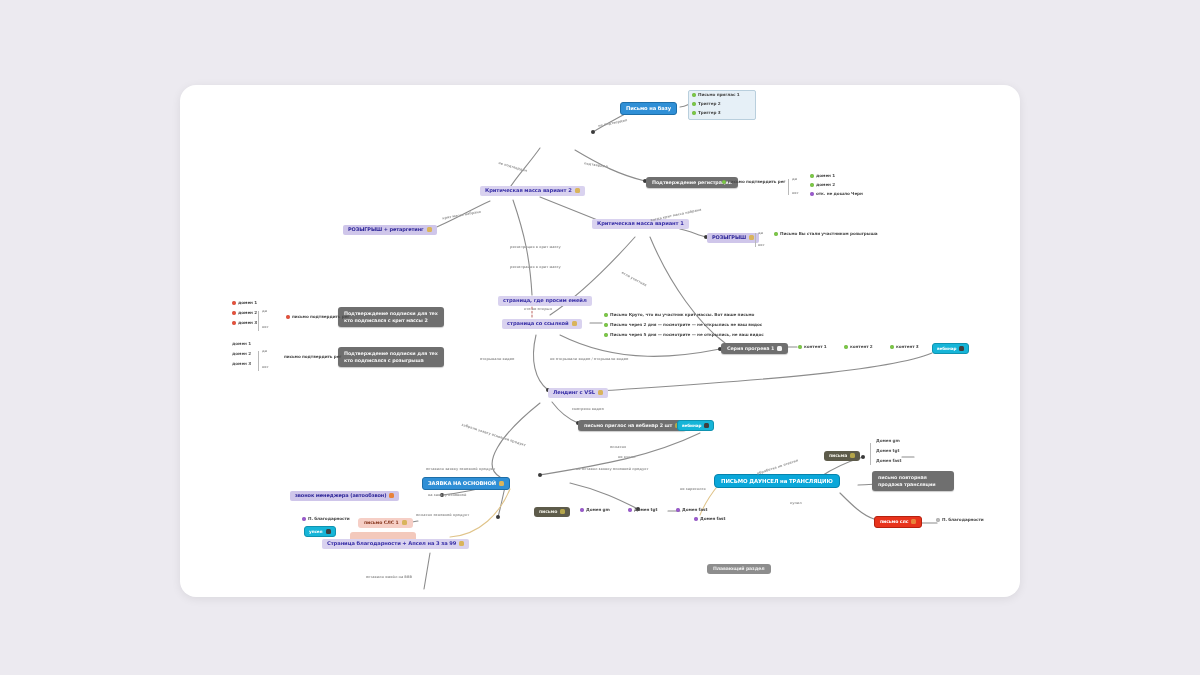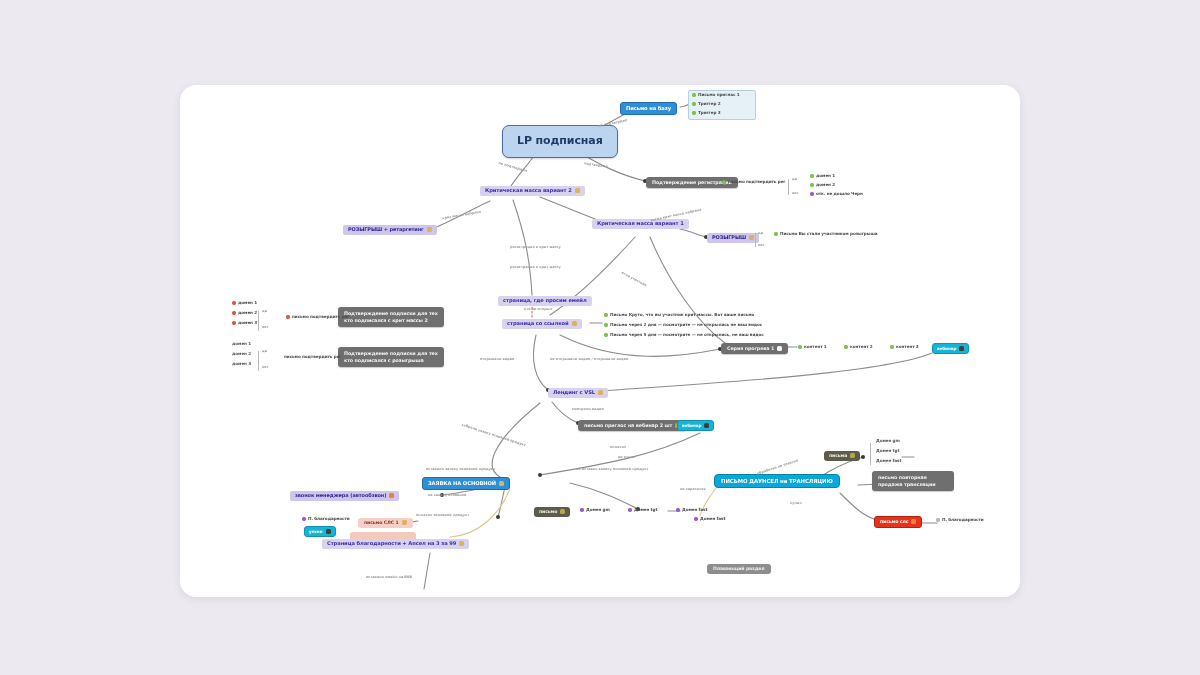--- a/index.html
+++ b/index.html
@@ -210,21 +210,20 @@
           <circle cx="368" cy="305" r="2"></circle>
           <circle cx="360" cy="390" r="2"></circle>
           <circle cx="262" cy="410" r="2"></circle>
           <circle cx="318" cy="432" r="2"></circle>
           <circle cx="458" cy="424" r="2"></circle>
           <circle cx="683" cy="372" r="2"></circle>
           <circle cx="718" cy="396" r="2"></circle>
         </g>
       </svg>
 
-      <div class="node n-root" style="left:322px;top:40px;">LP  подписная</div>
 
       <div class="node n-blue" style="left:440px;top:17px;">Письмо на базу</div>
 
       <div class="node" style="left:508px;top:5px;width:68px;height:30px;background:#e6f0f7;border:.8px solid #b9cfdd;border-radius:2px;"></div>
       <div class="node n-leaf" style="left:512px;top:8px;">
         <span class="dot dot-green"></span>
         <span>Письмо приглас 1</span>
       </div>
       <div class="node n-leaf" style="left:512px;top:17px;">
         <span class="dot dot-green"></span>

